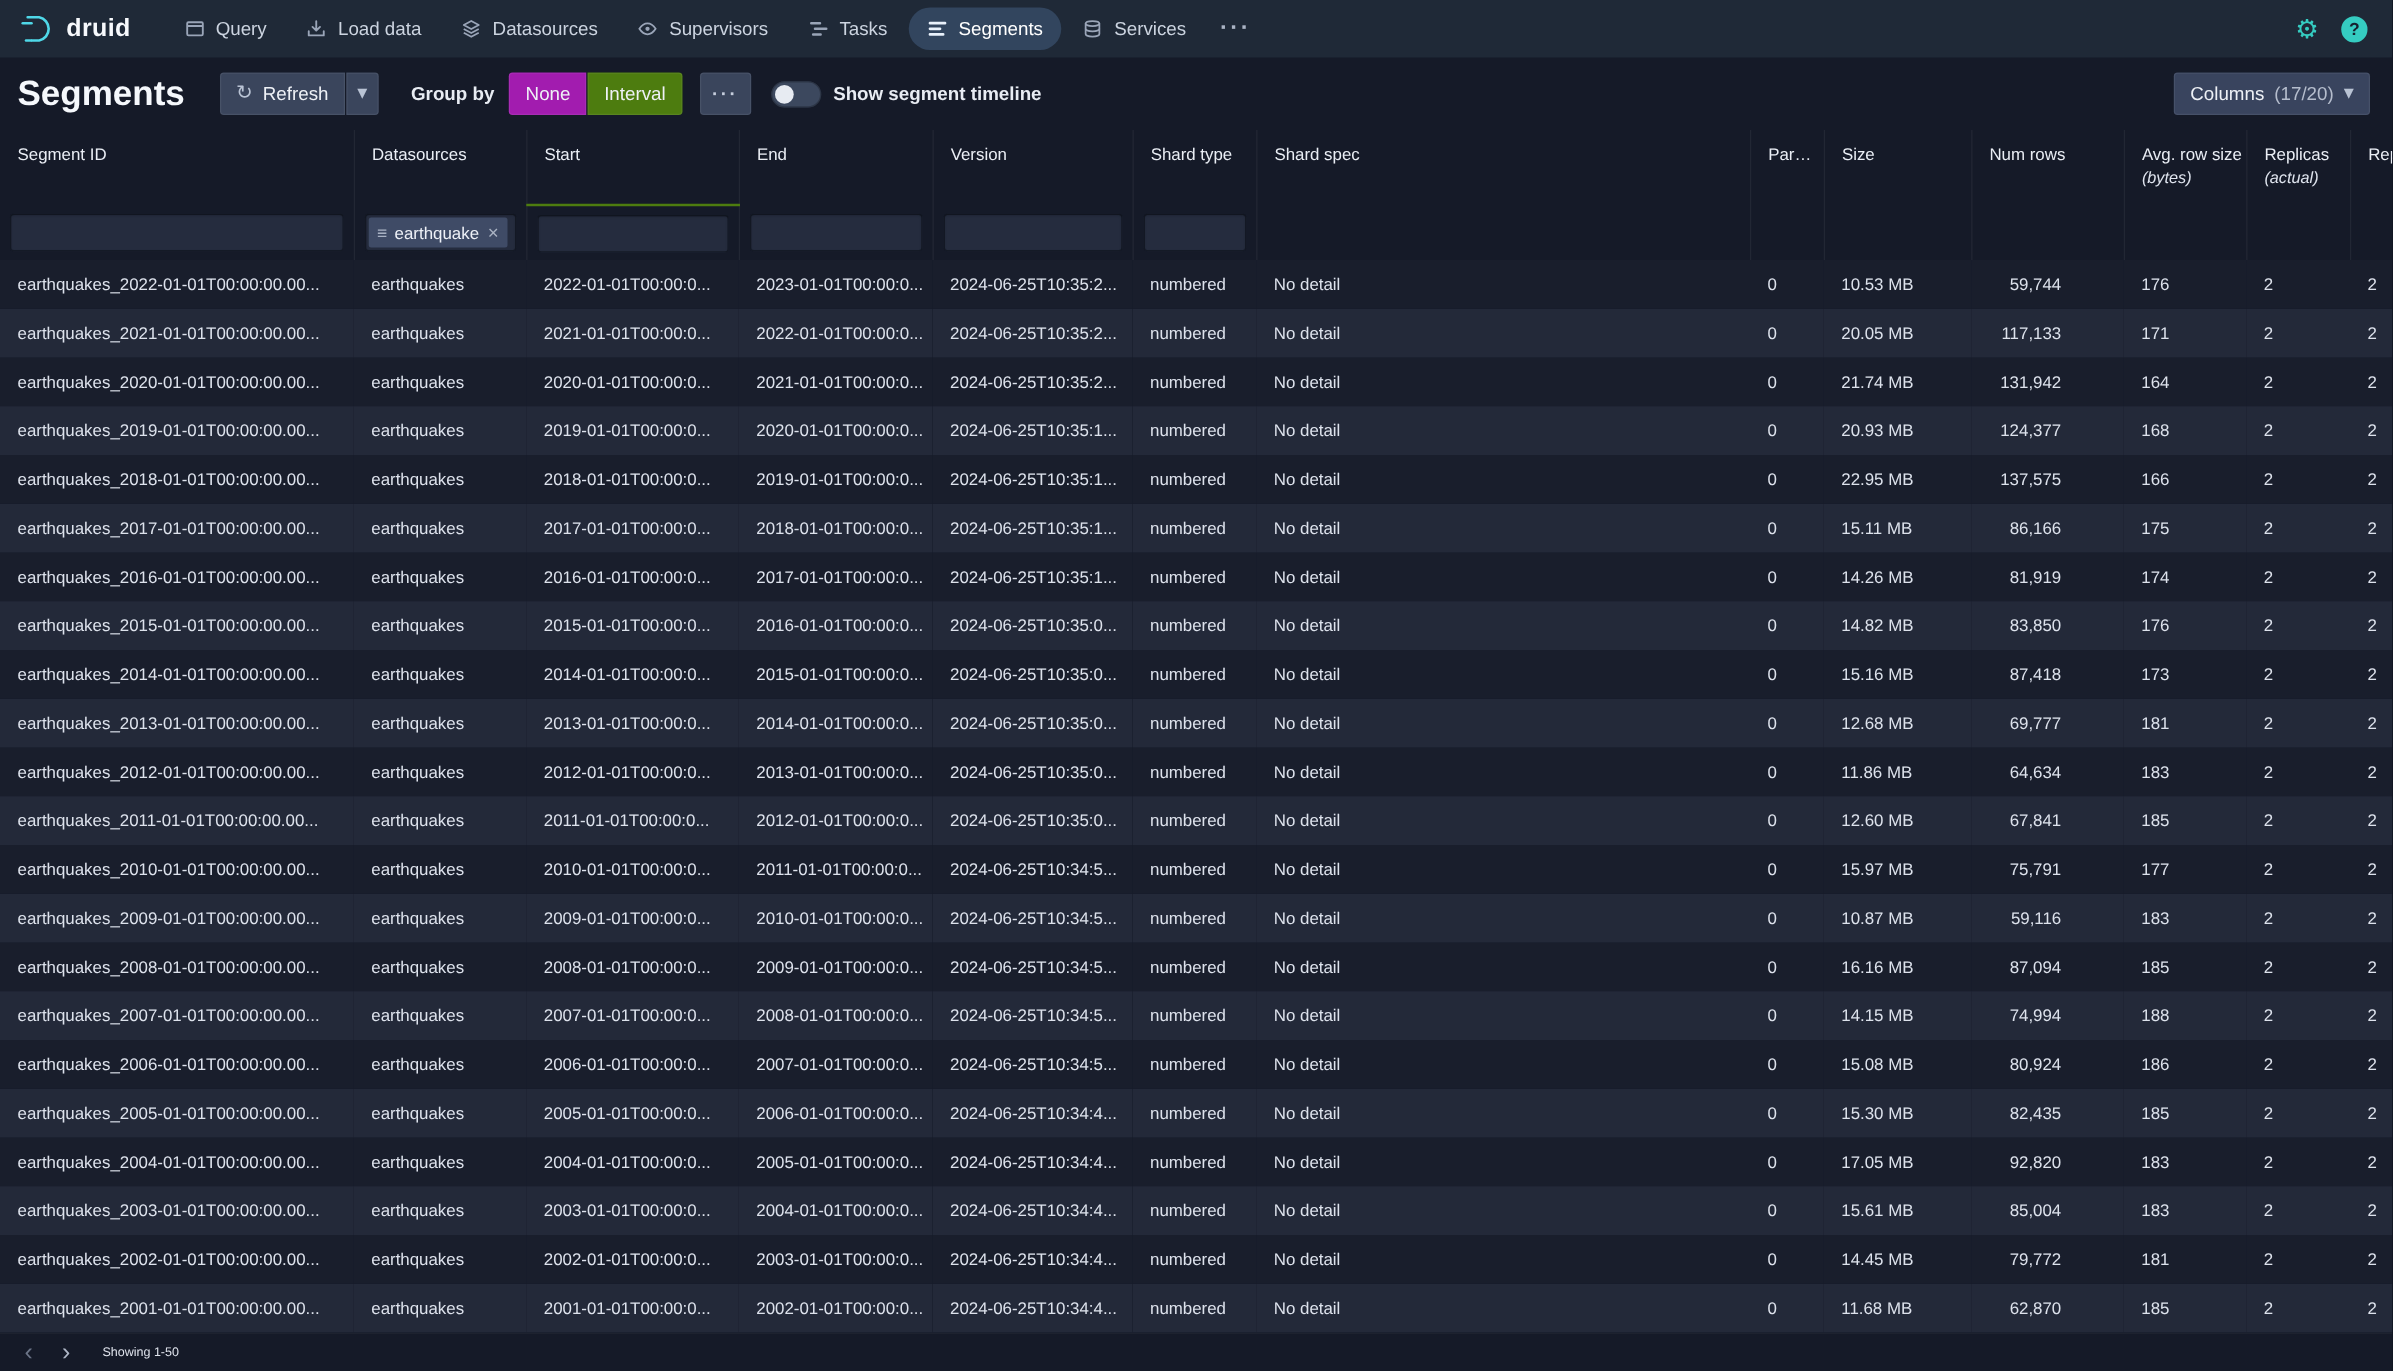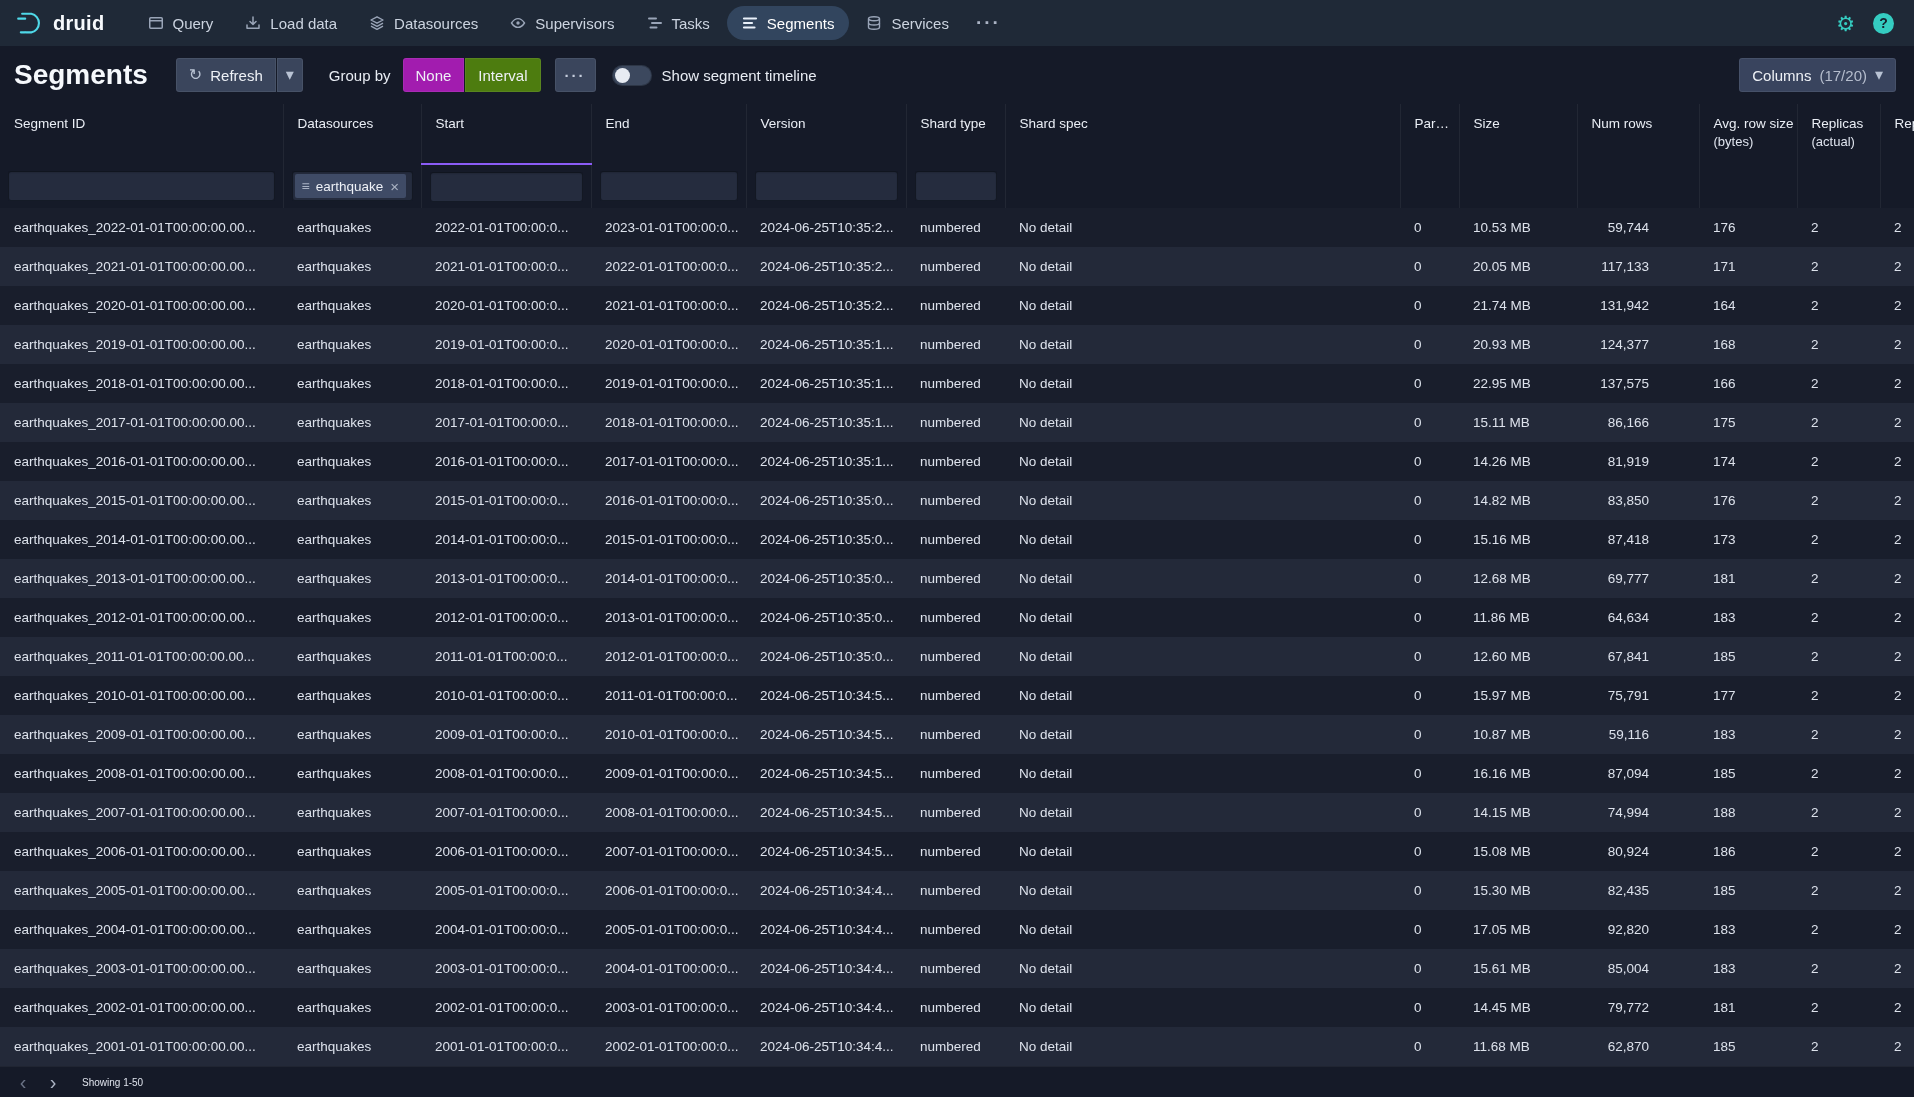--- a/index.html
+++ b/index.html
@@ -30,39 +30,39 @@
   .page-title { font-size:28px; font-weight:700; color:#f5f8fc; margin:0 28px 0 2px; }
   .btn { background:#3a455c; color:#eef1f6; border:none; border-radius:3px; height:34px;
          padding:0 13px; font-size:15px; display:inline-flex; align-items:center; gap:8px;
          cursor:pointer; box-shadow:inset 0 0 0 1px rgba(255,255,255,.07); white-space:nowrap; }
   .btn .ico { color:#b9c3d4; font-size:16px; line-height:1; }
   .btn-group { display:flex; gap:1px; }
   .btn-group .btn:first-child { border-radius:3px 0 0 3px; }
   .btn-group .btn:last-child { border-radius:0 3px 3px 0; }
   .refresh-caret { padding:0 9px; }
   .gap-lg { margin-right:26px; }
-  .toolbar-label { font-size:15px; color:#e8ecf3; margin-right:12px; }
+  .toolbar-label { font-size:15px; color:#e8ecf3; margin-right:12px;font-weight:bold; }
   .btn-none { background:#a21caf; }
   .btn-interval { background:#4d7c0f; }
   .more-btn { padding:0 10px; margin-left:14px; letter-spacing:2px; font-weight:700; color:#c6cedd; }
   .switch { width:40px; height:21px; border-radius:11px; background:#3c485e; position:relative;
             margin:0 10px 0 16px; cursor:pointer; flex:none; box-shadow:inset 0 0 0 1px rgba(0,0,0,.25); }
   .switch-knob { position:absolute; left:3px; top:3px; width:15px; height:15px; border-radius:50%;
                  background:#e7ebf2; }
   .columns-btn { margin-left:auto; margin-right:6px; background:#39445e; }
   .columns-count { color:#b5bdcd; }
 
   
   .table-wrap { flex:1; overflow:hidden; }
   table { border-collapse:collapse; table-layout:fixed; width:1960px; }
   th, td { text-align:left; padding:0 6px 0 14px; white-space:nowrap; font-weight:400; }
   thead th { height:60px; vertical-align:top; padding-top:12px; font-size:13.5px; color:#eaeef5;
              border-right:1px solid rgba(255,255,255,.06); cursor:pointer; overflow:visible; }
-  thead th.sorted { border-bottom:2px solid #8b5cf6; }
-  thead th .sub { display:block; font-size:13px; color:#dfe4ee; margin-top:3px; }
+  thead th.sorted { border-bottom:2px solid #4d7c0f; }
+  thead th .sub { display:block; font-style:italic; font-size:13px; color:#dfe4ee; margin-top:3px; }
   thead th .trunc { display:block; overflow:hidden; text-overflow:ellipsis; }
   .filter-row td { height:44px; padding:0 8px; border-right:1px solid rgba(255,255,255,.06);
                    vertical-align:middle; }
   .filter-input { width:100%; height:30px; background:#252c3e; border:none; border-radius:3px;
                   color:#e4e8f0; padding:0 9px; font-size:13.5px; outline:none;
                   box-shadow:inset 0 0 0 1px rgba(10,13,20,.55), inset 0 1px 2px rgba(10,13,20,.5); }
   .filter-box { width:100%; height:30px; background:#252c3e; border-radius:3px; display:flex;
                 align-items:center; padding:0 3px; overflow:hidden;
                 box-shadow:inset 0 0 0 1px rgba(10,13,20,.55), inset 0 1px 2px rgba(10,13,20,.5); }
   .filter-tag { display:flex; align-items:center; gap:6px; background:#3f4b66; border-radius:2px;

